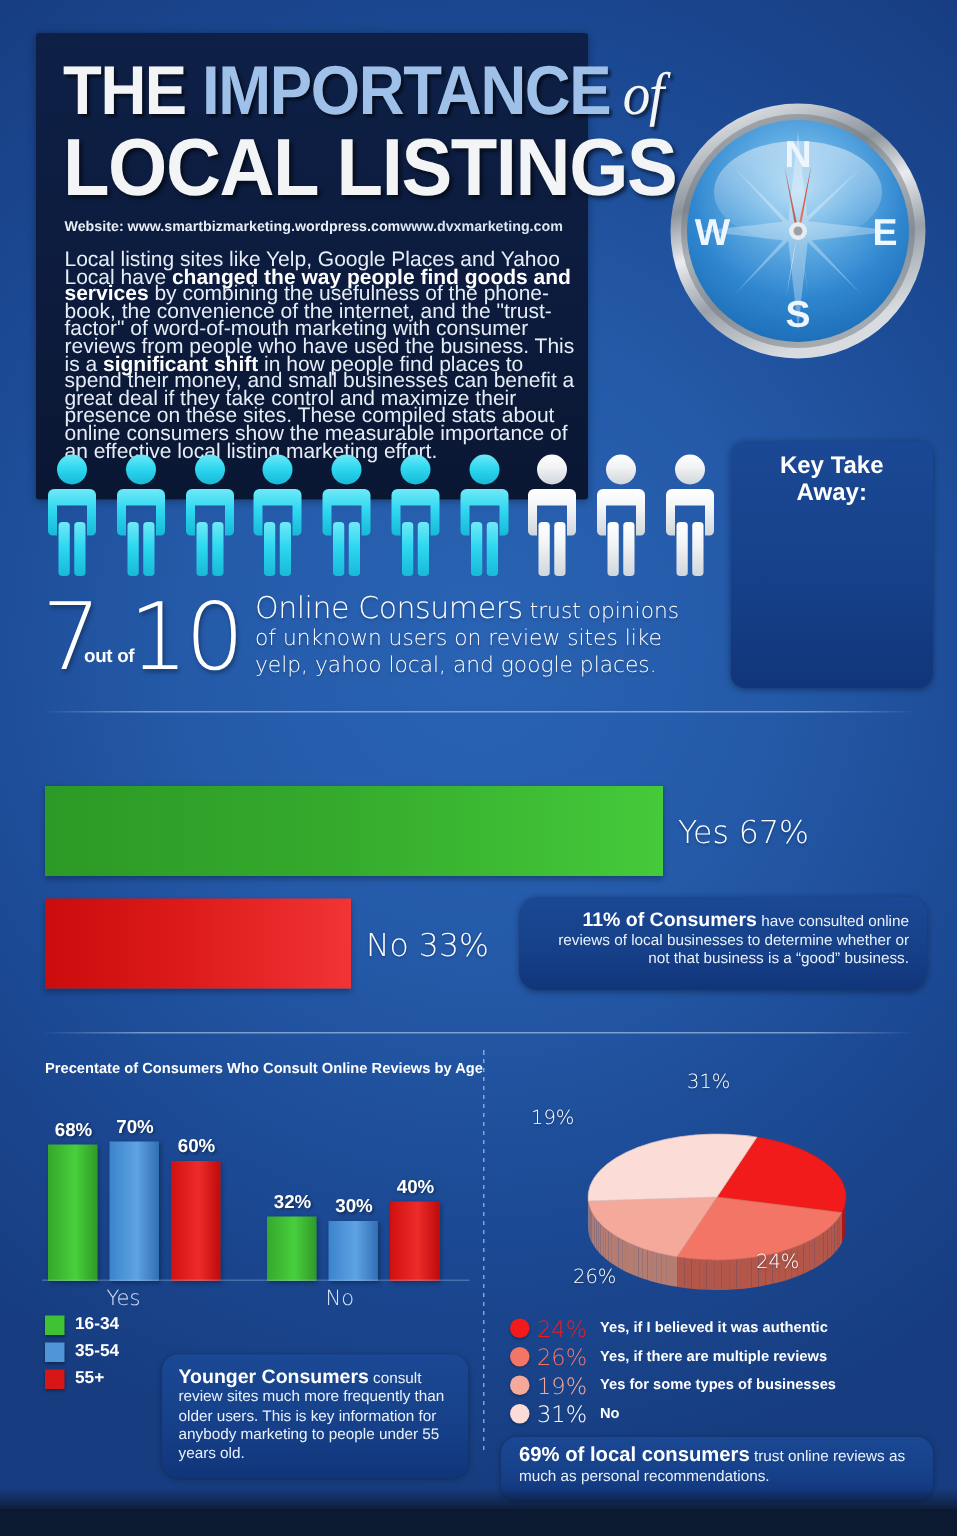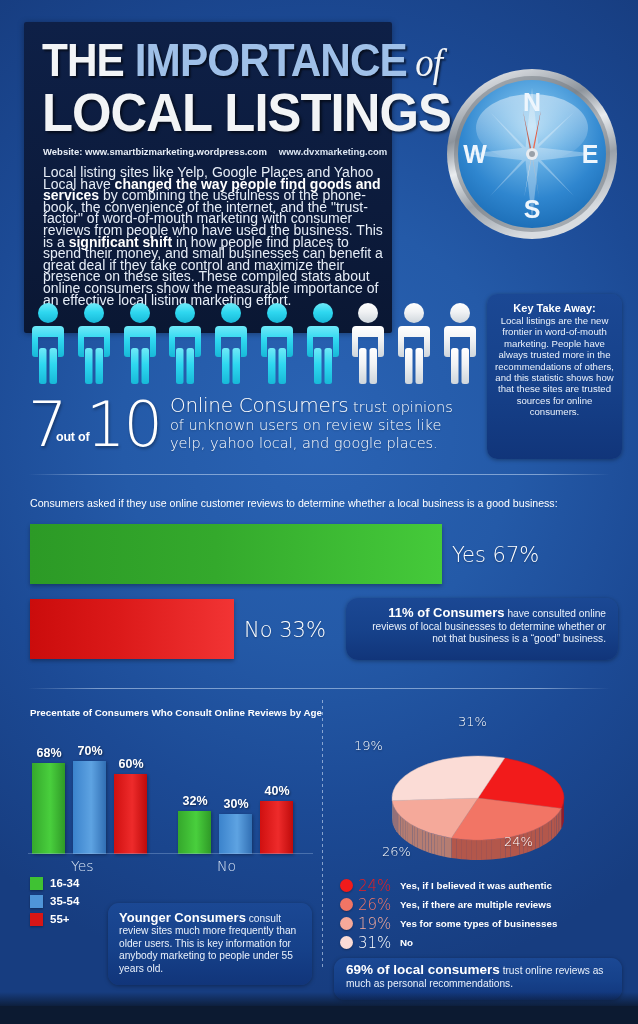--- a/index.html
+++ b/index.html
@@ -86,21 +86,21 @@
   .website-row {
     position: absolute;
     left: 19px;
     top: 124px;
     width: 336px;
     font-size: 9.5px;
     color: #e8eef6;
     white-space: nowrap;
   }
   .website-row .label { font-weight: bold; }
-  .website-row .alt { margin-left: 12px; font-weight: bold; color: #dce6f2; text-align: center; }
+  .website-row .alt { font-weight: bold; color: #dce6f2; text-align: center; }
   .header-body {
     position: absolute;
     left: 19px;
     top: 145px;
     width: 340px;
     font-size: 14px;
     line-height: 11.6px;
     color: #e6edf7;
     text-align: left;
   }
@@ -136,21 +136,21 @@
     width: 135px;
     height: 165px;
     background: linear-gradient(to bottom, #1b4894 0%, #16418a 55%, #11357a 100%);
     border-radius: 10px;
     box-shadow: 0 1px 4px rgba(0,0,0,0.35);
     padding: 8px 8px 6px 8px;
     box-sizing: border-box;
     text-align: center;
   }
   .key-title {
-    font-size: 11px;
+    font-size: 16px;
     font-weight: bold;
     color: #ffffff;
     margin-bottom: 1px;
   }
   .key-text {
     font-size: 9.6px;
     line-height: 11.4px;
     color: #eaf1fb;
   }
 
@@ -669,35 +669,33 @@
             <circle cx="20" cy="11" r="10"></circle>
             <path d="M8 24 h24 a4 4 0 0 1 4 4 v24 a3 3 0 0 1 -3 3 h-3 v-20 h-20 v20 h-3 a3 3 0 0 1 -3 -3 v-24 a4 4 0 0 1 4 -4 z"></path>
             <rect x="11" y="46" width="7.5" height="36" rx="2.5"></rect>
             <rect x="21.5" y="46" width="7.5" height="36" rx="2.5"></rect>
           </g>
         </svg></div>
     </div>
 
   <div class="key-box">
     <div class="key-title">Key Take Away:</div>
-    <div class="key-text">Local listings are the new frontier in word-of-mouth marketing. People have always trusted more in the recommendations of others, and this statistic shows how that these sites are trusted sources for online consumers.</div>
   </div>
 
   <div class="sevenout">
     <div class="big-num num7">7</div>
     <div class="outof">out of</div>
     <div class="big-num num10">10</div>
     <div class="sevenout-text">
       <span class="lead">Online Consumers</span><span> trust opinions of unknown users on review sites like yelp, yahoo local, and google places.</span>
     </div>
   </div>
 
   <div class="hdivider" style="left:28px; top:474px; width:582px;"></div>
 
-  <div class="bars-question">Consumers asked if they use online customer reviews to determine whether a local business is a good business:</div>
   <div class="bar-yes"></div>
   <div class="bar-label label-yes">Yes 67%</div>
   <div class="bar-no"></div>
   <div class="bar-label label-no">No  33%</div>
 
   <div class="stat-box-67">
     <b>11% of Consumers</b><span> have consulted online reviews of local businesses to determine whether or not that business is a “good” business.</span>
   </div>
 
   <div class="hdivider" style="left:28px; top:688px; width:582px;"></div>

